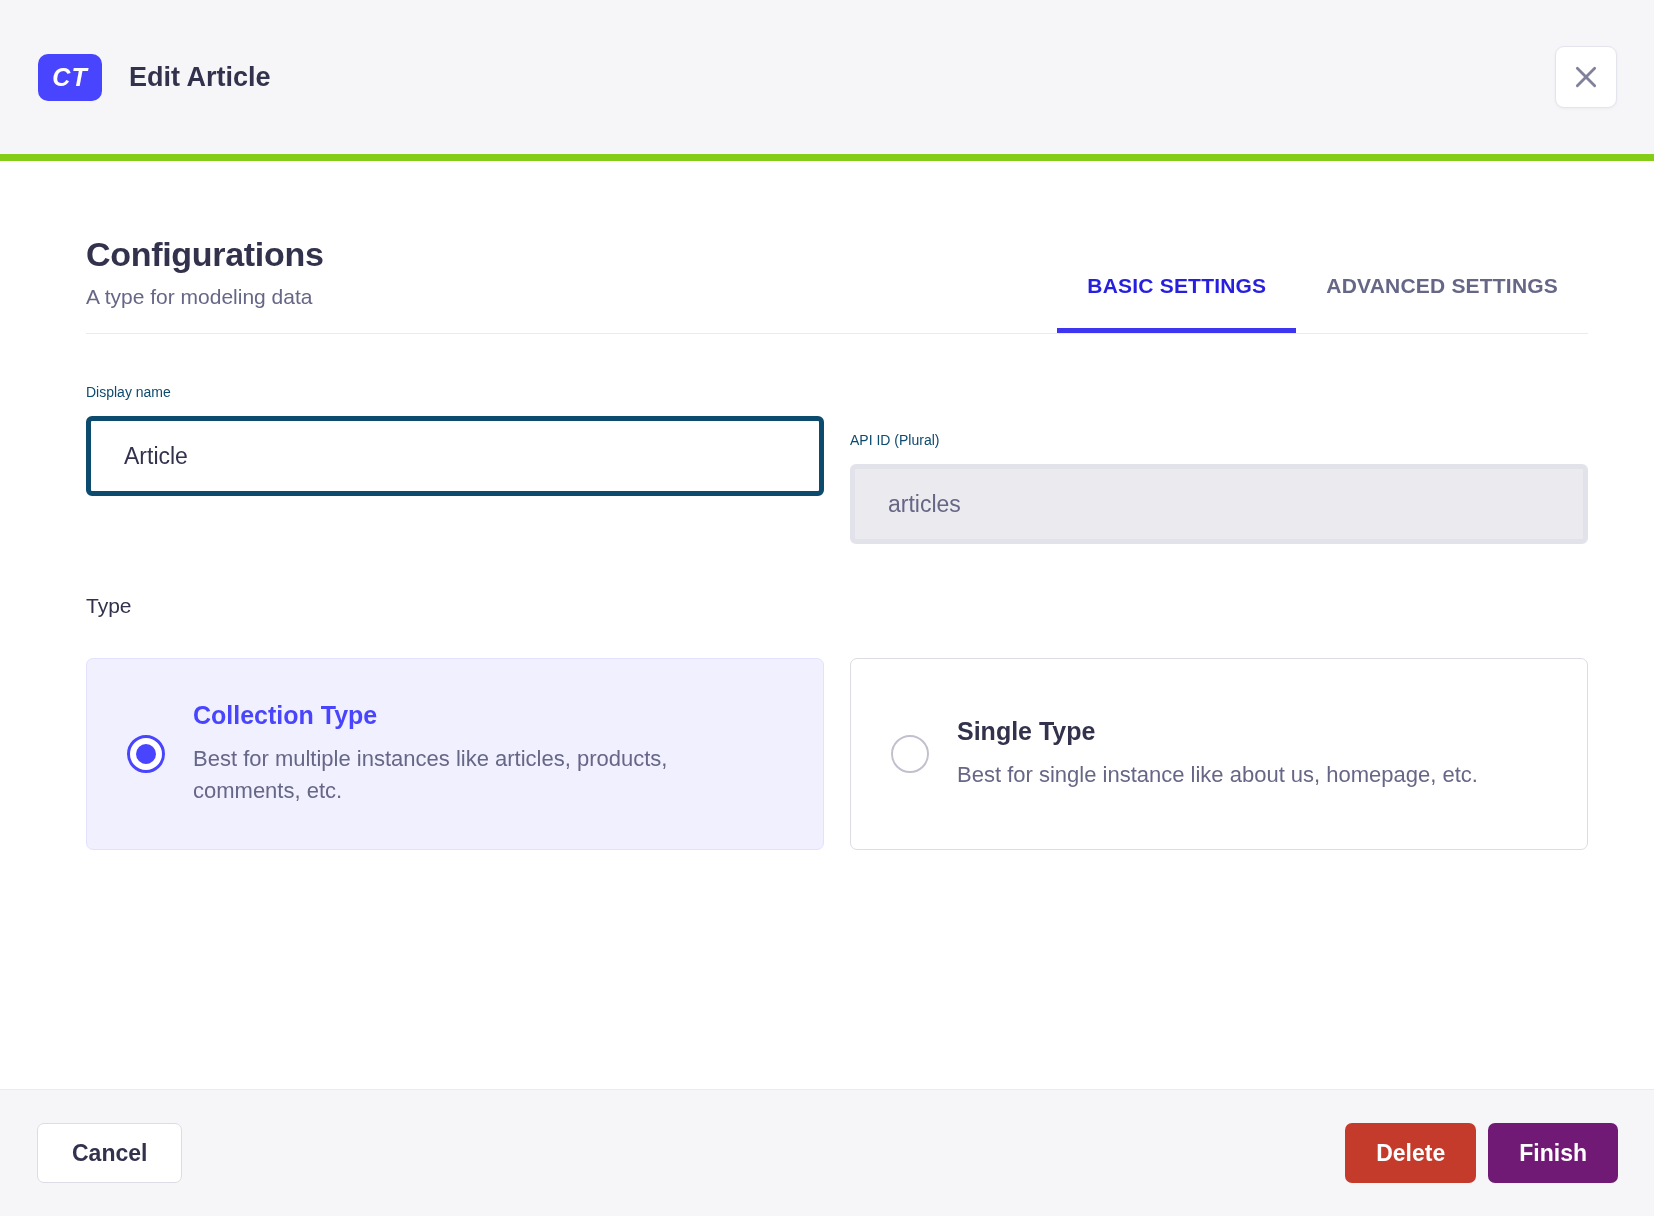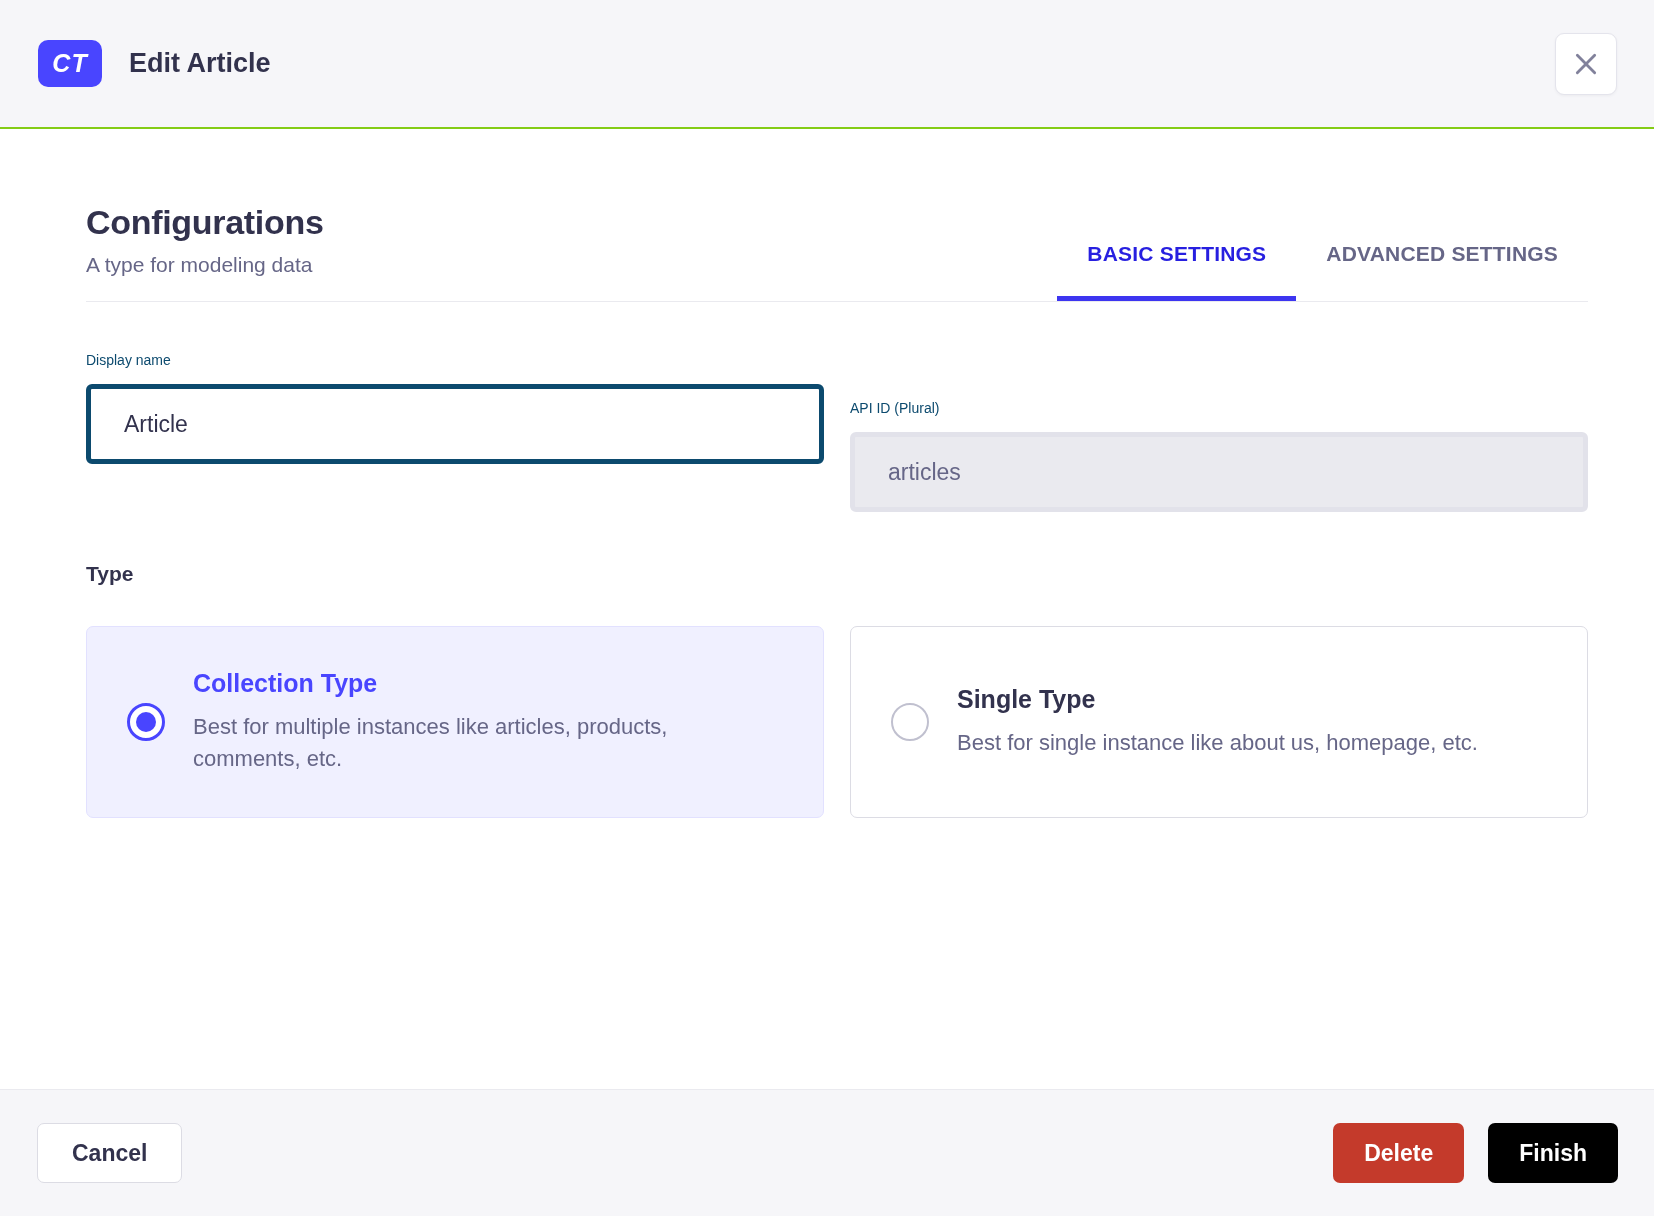--- a/index.html
+++ b/index.html
@@ -6,22 +6,22 @@
   html,body { margin:0; padding:0; }
   body {
     width:1654px; height:1216px;
     font-family:"Liberation Sans", sans-serif;
     background:#ffffff; overflow:hidden;
   }
   .modal { width:1654px; height:1216px; display:flex; flex-direction:column; background:#fff; }
 
   
   .header {
-    height:129px; flex:0 0 auto; background:#f6f6f9;
-    border-bottom:2px solid #84cc16;
+    height:161px; flex:0 0 auto; background:#f6f6f9;
+    border-bottom:7px solid #84cc16;
     display:flex; align-items:center; padding:0 37px 0 38px;
   }
   .ct-badge {
     width:64px; height:47px; background:#4945ff; border-radius:10px;
     color:#ffffff; font-weight:bold; font-style:italic; font-size:25px;
     display:flex; align-items:center; justify-content:center; letter-spacing:1px;
   }
   .header-title { margin-left:27px; font-size:27px; font-weight:bold; color:#32324d; flex:1; }
   .close-btn {
     width:62px; height:62px; background:#ffffff; border:1px solid #e4e4ec;
@@ -52,50 +52,50 @@
   .field-label { display:block; font-size:14px; font-weight:normal; color:#0c4a6e; margin-bottom:16px; }
   .text-input {
     display:block; width:100%; height:80px; border-radius:6px;
     border:5px solid #0c4a6e; background:#ffffff; color:#32324d;
     font-size:23px; padding:0 33px; font-family:inherit; outline:none;
   }
   .text-input:disabled { background:#eaeaef; border-color:#e2e2ea; color:#666687; }
   .helper { margin-top:13px; font-size:21px; color:#666687; line-height:1.48; max-width:650px; }
   .field-plural { grid-column:2; margin-top:48px; }
 
-  .type-label { margin-top:50px; font-size:21px; font-weight:bold; color:#32324d; }
+  .type-label { margin-top:50px; font-size:21px; font-weight:normal; color:#32324d; }
 
   .cards { display:grid; grid-template-columns:1fr 1fr; column-gap:26px; margin-top:40px; }
   .card {
     min-height:192px; border-radius:7px; display:flex; align-items:center;
     gap:28px; padding:30px 40px; cursor:pointer;
   }
   .card-collection { background:#f0f0ff; border:1px solid #e2e1ff; }
   .card-single { background:#ffffff; border:1px solid #dcdce4; }
   .radio { width:38px; height:38px; border-radius:50%; flex:0 0 auto; }
   .radio.selected { border:3px solid #4945ff; background:#fff; display:flex; align-items:center; justify-content:center; }
   .radio-dot { width:20px; height:20px; border-radius:50%; background:#4945ff; }
   .radio.unselected { border:2px solid #c0c0cf; background:transparent; }
   .card-title { margin:0 0 13px 0; font-size:25px; font-weight:bold; }
   .card-collection .card-title { color:#4945ff; }
   .card-single .card-title { color:#32324d; }
   .card-desc { margin:0; font-size:22px; color:#666687; line-height:1.45; max-width:545px; }
 
   
   .footer {
     height:127px; flex:0 0 auto; background:#f6f6f9; border-top:1px solid #eaeaef;
-    display:flex; align-items:center; padding:0 36px 0 37px; gap:24px;margin-top:40px;
+    display:flex; align-items:center; padding:0 36px 0 37px; gap:12px;margin-top:40px;
   }
   .btn {
     height:60px; border-radius:7px; font-size:23px; font-weight:bold;
     padding:0 31px; border:none; cursor:pointer; font-family:inherit;
   }
   .btn-cancel { background:#ffffff; border:1px solid #dcdce4; color:#32324d; margin-right:auto; padding:0 34px; }
   .btn-delete { background:#c43a2b; color:#ffffff; }
-  .btn-finish { background:#000000; color:#ffffff; }
+  .btn-finish { background:#701a75; color:#ffffff; }
 </style>
 </head>
 <body>
 
 <div class="modal">
 
   <div class="header">
     <div class="ct-badge">
       <span>CT</span>
     </div>

